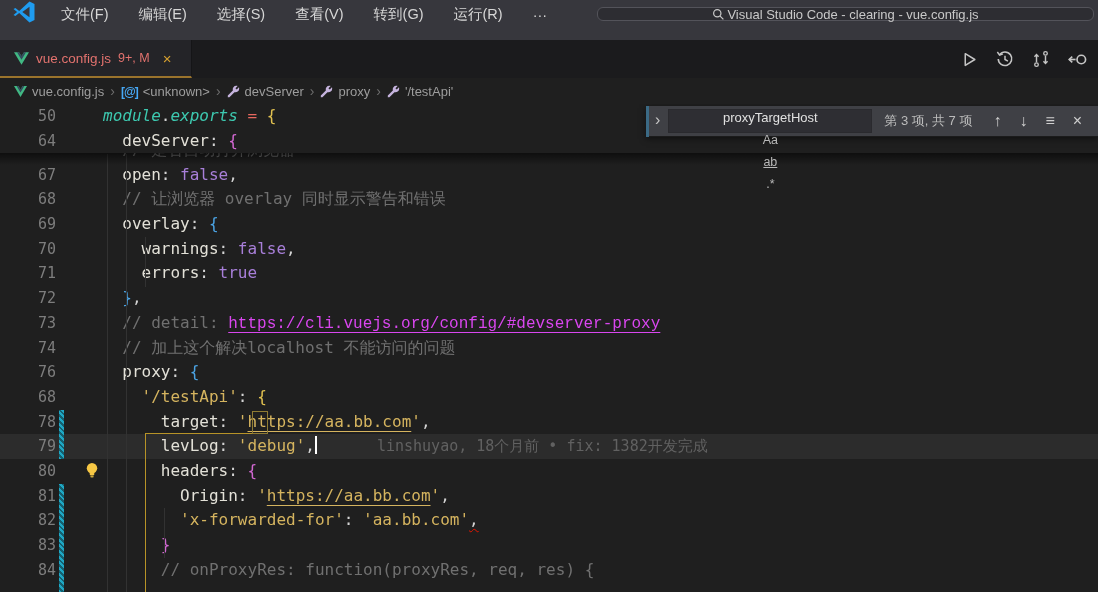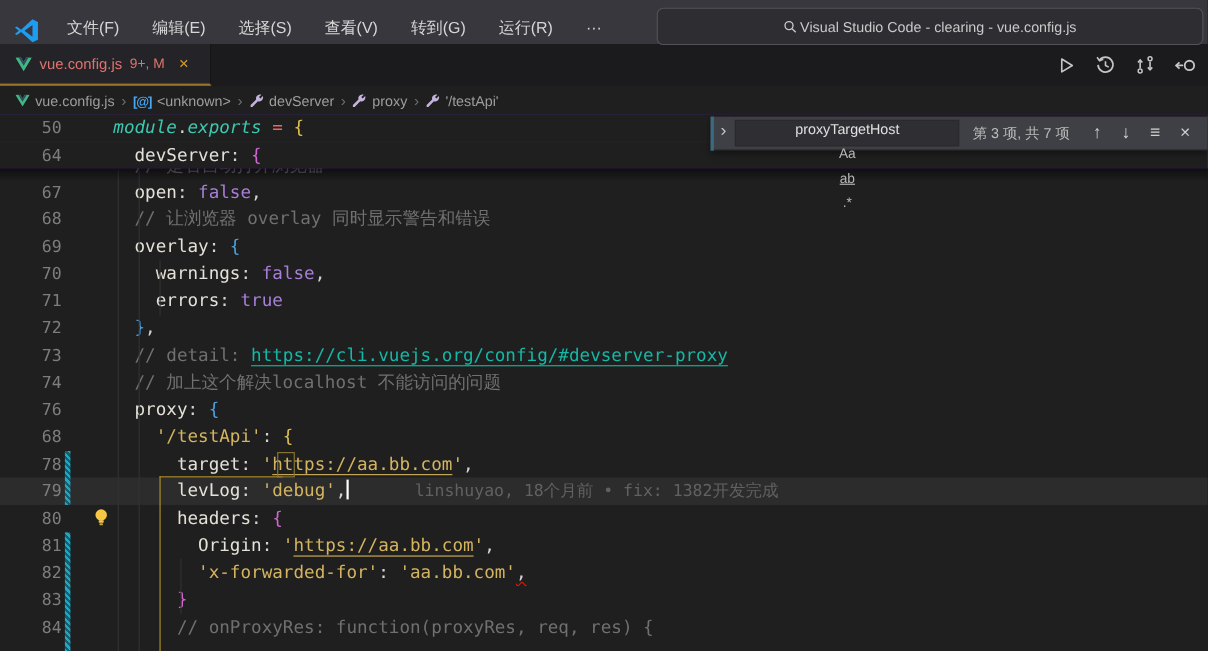--- a/index.html
+++ b/index.html
@@ -2,28 +2,28 @@
 <html><head>
 <meta charset="utf-8">
 <style>
   * { margin:0; padding:0; box-sizing:border-box; }
   html,body { width:1098px; height:592px; overflow:hidden; background:#1f1f1f;
     font-family:"Liberation Sans","DejaVu Sans",sans-serif; }
   #app { position:relative; width:1098px; height:592px; background:#1f1f1f; }
 
   
   .titlebar { position:absolute; left:0; top:0; width:1098px; height:40px;
-    background:#37373d; display:flex; align-items:flex-end; z-index:40; }
+    background:#37373d; display:flex; align-items:flex-start; z-index:40; }
   .vscode-logo { width:24px; height:24px; margin:0 12px 0 12px; flex:none; }
   .menus { display:flex; align-items:center; gap:4px; }
   .menu-item { color:#d6d6d6; font-size:14.5px; padding:5px 13px; border-radius:5px; cursor:default; white-space:nowrap; }
   .nav-arrows { display:flex; align-items:center; gap:14px; margin-left:66px; }
   .nav-arrow { color:#cccccc; font-size:18px; }
   .nav-arrow.fwd { color:#9a9a9a; }
-  .cmd-center { position:absolute; left:597px; top:7px; width:497px; height:34px;
+  .cmd-center { position:absolute; left:597px; top:7px; width:497px; height:14px;
     background:#2d2d32; border:1px solid #53535a; border-radius:6px;
     display:flex; align-items:center; justify-content:center; gap:2px;
     color:#c9c9c9; font-size:13px; }
 
   
   .tabbar { position:absolute; left:0; top:40px; width:1098px; height:38px;
     background:#1b1b1d; display:flex; z-index:39; }
   .tab { width:192px; height:38px; background:#242428; display:flex; align-items:center;
     padding:0 10px 0 14px; gap:7px; border-right:1px solid #151517;
     border-bottom:2px solid #9a732c; }
@@ -50,21 +50,21 @@
   .row.current { background:rgba(130,130,130,0.14); }
   .ln { flex:none; width:56px; text-align:right; color:#7d7d7d; font-size:15px;
     font-family:"DejaVu Sans Mono",monospace; }
   .code { padding-left:47px; }
   .tk-pln { color:#d4d4d4; }
   .tk-key { color:#e3e1d8; }
   .tk-str { color:#d5b45f; }
   .tk-strlink { color:#d5b45f; text-decoration:underline; text-underline-offset:4px; }
   .tk-bool { color:#a87fd9; }
   .tk-cmt { color:#707070; }
-  .tk-cmtlink { color:#14b8a6; text-decoration:underline; text-underline-offset:4px; }
+  .tk-cmtlink { color:#d946ef; text-decoration:underline; text-underline-offset:4px;font-family:Liberation Mono, monospace; }
   .tk-teal { color:#3dc9b0;font-style:italic; }
   .tk-op { color:#e8685f; }
   .tk-b1 { color:#e0c050; }
   .tk-b2 { color:#d168d1; }
   .tk-b3 { color:#4ba3e3; }
   .tk-sq { color:#d4d4d4; text-decoration:underline wavy #e51400 1px; text-underline-offset:3px; }
   .tk-blame { color:#616161; padding-left:60px; font-size:15px; }
   .tk-cur { display:inline-block; width:2px; height:18px; background:#ffffff;
     vertical-align:-3px; }
 

